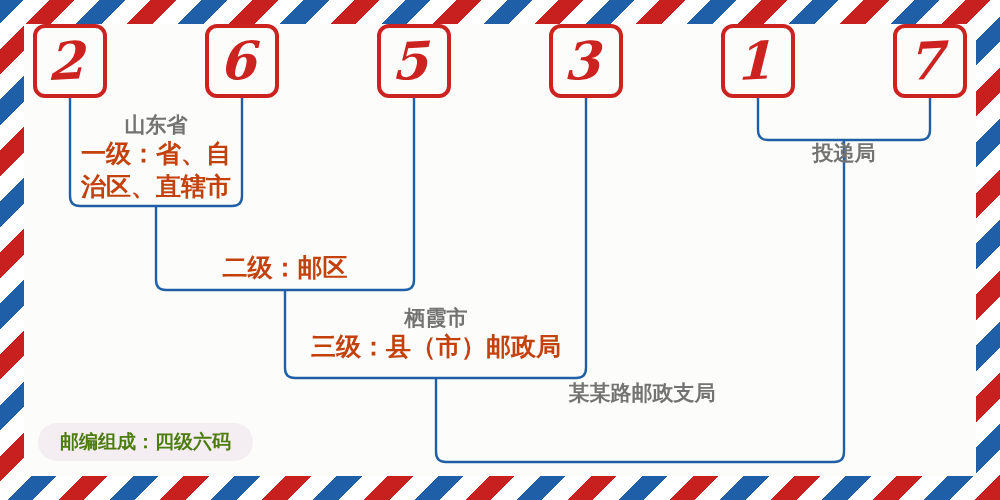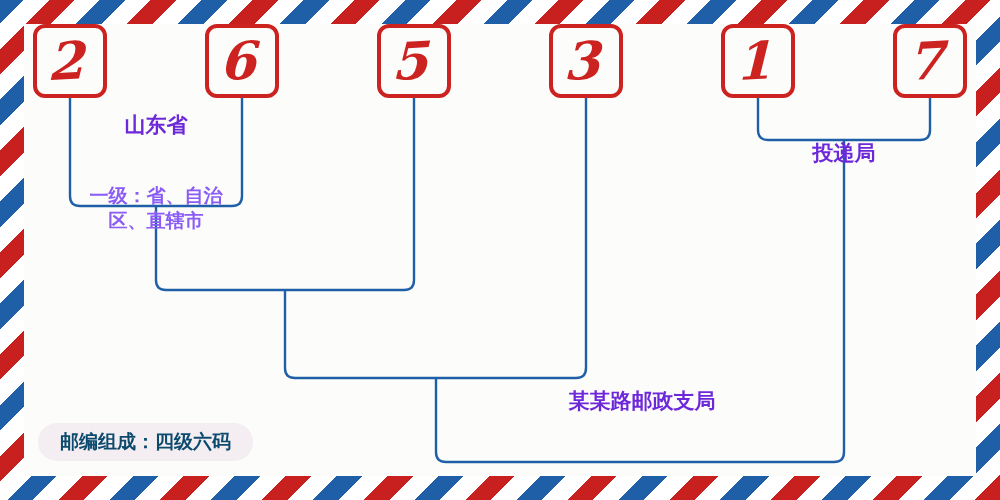--- a/index.html
+++ b/index.html
@@ -89,51 +89,50 @@
   .label-group {
     position: absolute;
     text-align: center;
     z-index: 4;
     white-space: nowrap;
   }
   .label-name {
     font-family: "DejaVu Serif", "Liberation Serif", serif;
     font-weight: 700;
     font-size: 21px;
-    color: #6d28d9;
+    color: #737373;
     line-height: 1.25;
   }
   .label-tier {
     font-family: "DejaVu Sans", "Liberation Sans", sans-serif;
     font-weight: 700;
-    font-size: 19px;
-    color: #8b5cf6;
+    font-size: 25px;
+    color: #c2410c;
     line-height: 1.3;
-    margin-top: 45px;
   }
   .label-tier.wrap {
     white-space: normal;
     width: 152px;
   }
 
   
   .badge {
     position: absolute;
     left: 38px;
     top: 423px;
     padding: 9px 22px;
     background: #f4eef2;
     border-radius: 22px;
     z-index: 4;
   }
   .badge-text {
     font-family: "DejaVu Serif", "Liberation Serif", serif;
     font-weight: 700;
     font-size: 19px;
-    color: #0c4a6e;
+    color: #4d7c0f;
     line-height: 1;
     white-space: nowrap;
   }
 </style>
 </head>
 <body>
 
 <div id="stage">
 
   <div class="airmail-border"></div>
@@ -179,23 +178,30 @@
 
     <div class="label-group" style="left:80px; top:112px; width:152px;">
       <div class="label-name">山东省</div>
       <div class="label-tier wrap">一级：省、自治区、直辖市</div>
     </div>
 
     <div class="label-group" style="left:764px; top:105px; width:160px;margin-top:35px;">
       <div class="label-name">投递局</div>
     </div>
 
-
-
-    <div class="label-group" style="left:520px; top:388px; width:244px;">
+    <div class="label-group" style="left:205px; top:252px; width:160px;">
+      <div class="label-tier">二级：邮区</div>
+    </div>
+
+    <div class="label-group" style="left:310px; top:305px; width:252px;">
+      <div class="label-name">栖霞市</div>
+      <div class="label-tier">三级：县（市）邮政局</div>
+    </div>
+
+    <div class="label-group" style="left:520px; top:380px; width:244px;">
       <div class="label-name">某某路邮政支局</div>
     </div>
 
     <div class="badge">
       <span class="badge-text">邮编组成：四级六码</span>
     </div>
 
   </div>
 </div>
 

